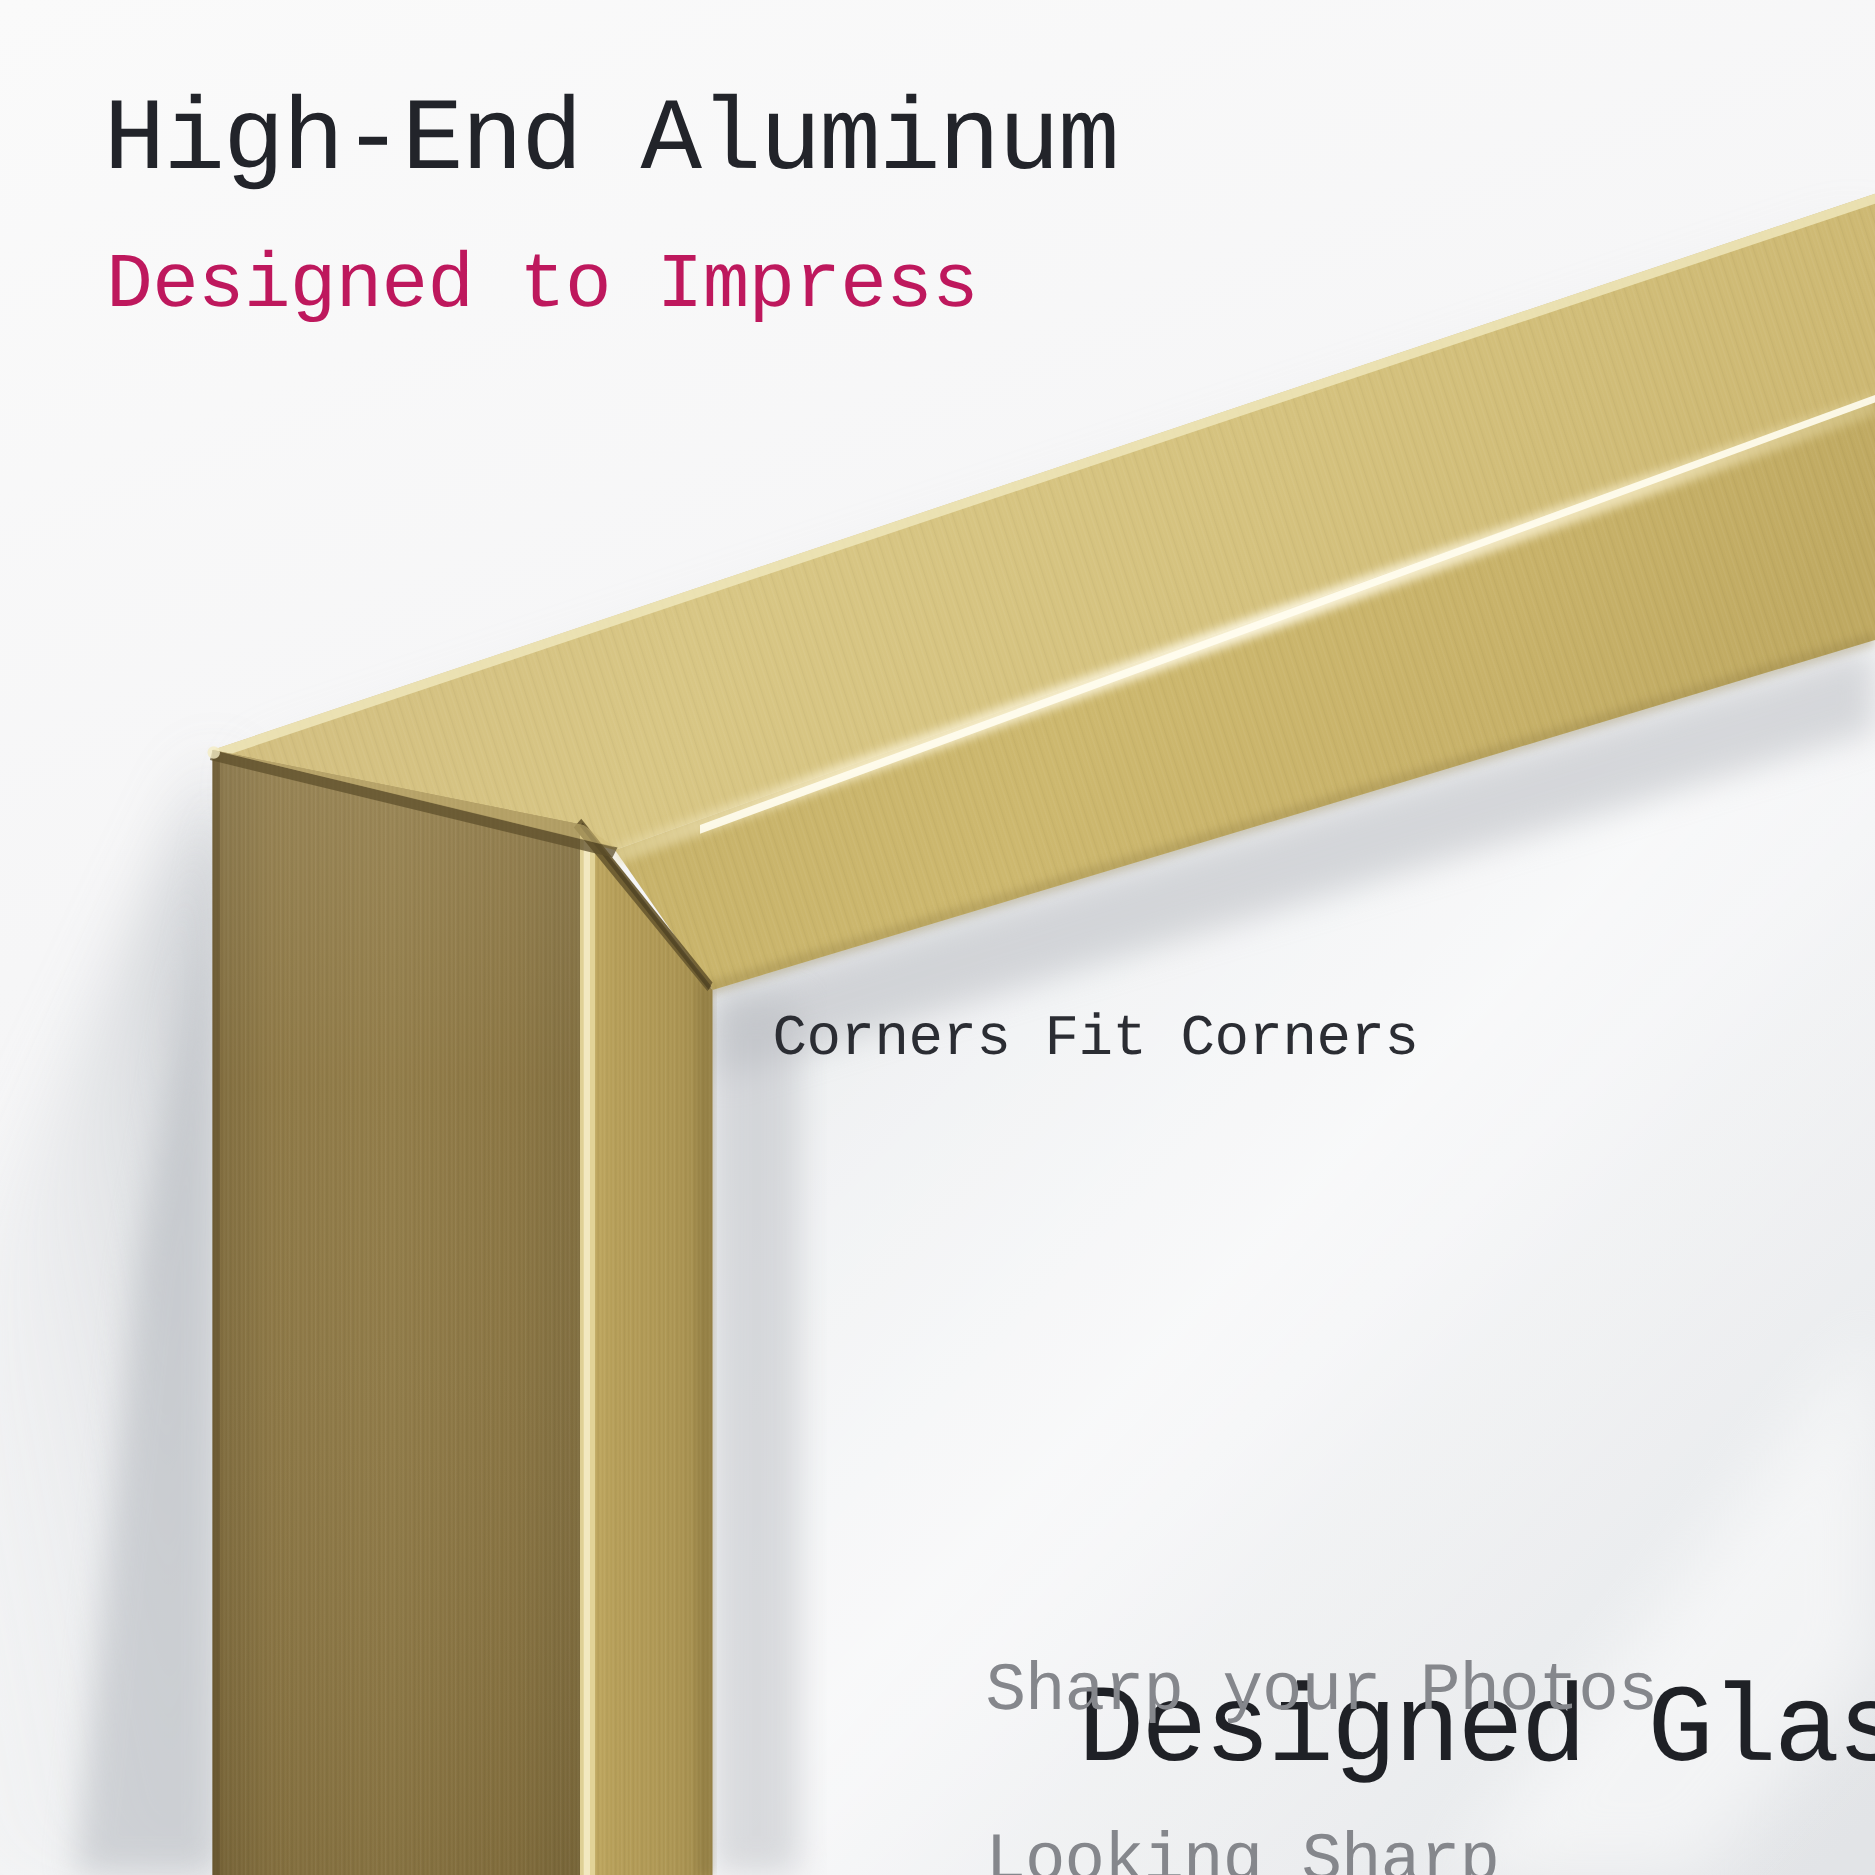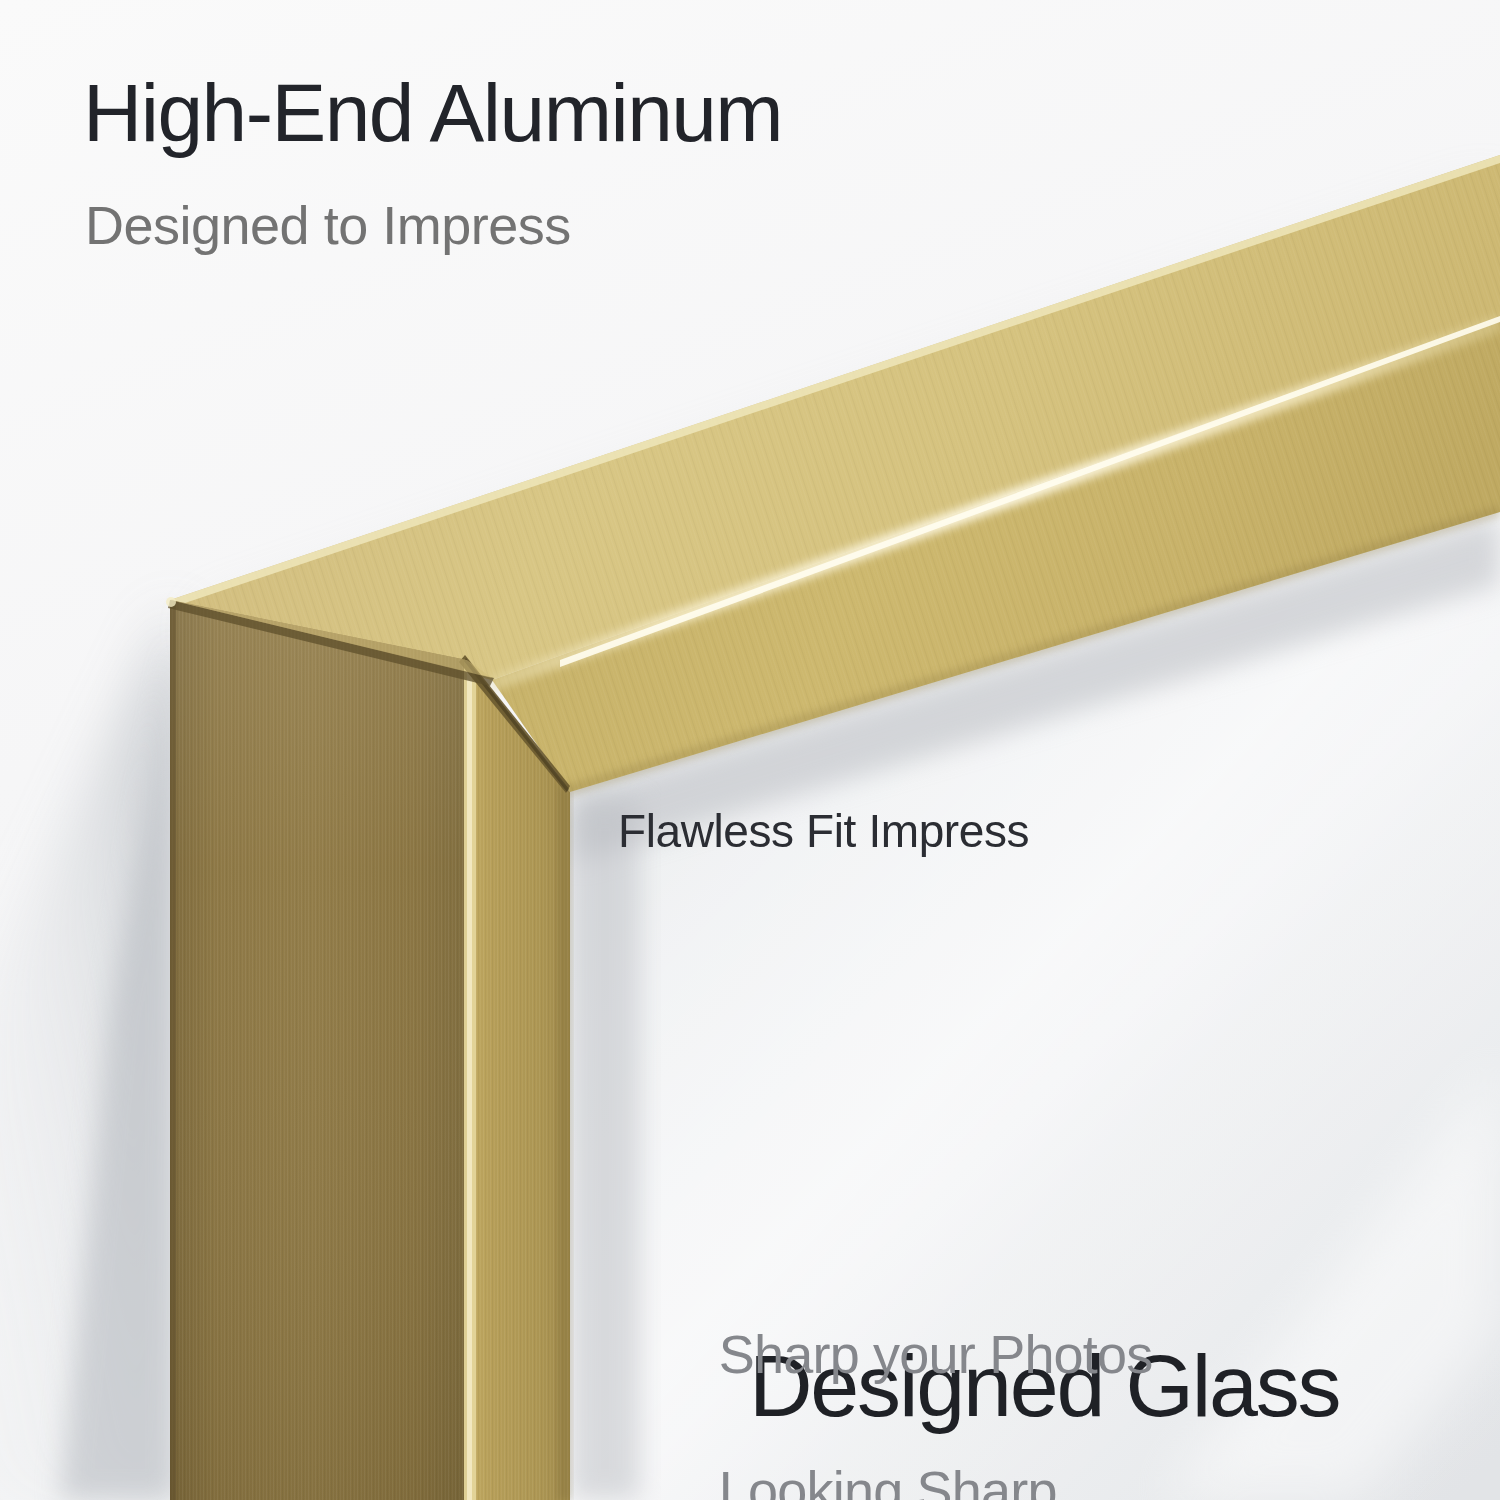--- a/index.html
+++ b/index.html
@@ -4,34 +4,34 @@
 <title>High-End Aluminum</title>
 <style>
   html,body{margin:0;padding:0;}
   body{
     width:1500px;height:1500px;
     background:#f7f7f7;
     font-family:"Liberation Sans","DejaVu Sans",sans-serif;
     overflow:hidden;
     position:relative;
   }
-  #stage{position:absolute;inset:0;width:1500px;height:1232px;}
+  #stage{position:absolute;inset:0;width:1500px;height:1232px;font-family:Liberation Mono, monospace;}
   #art{position:absolute;inset:0;width:1500px;height:1500px;}
 
   .txt{position:absolute;white-space:pre;margin:0;}
 
   #headline{
     left:83px; top:72px;
     font-size:82px; font-weight:400; letter-spacing:-1.5px;
     color:#22242a; line-height:1.0;
   }
   #subhead{
     left:85px; top:198px;
-    font-size:54px; font-weight:400; letter-spacing:-0.5px;
-    color:#737373; line-height:1.0;
+    font-size:62px; font-weight:400; letter-spacing:-0.5px;
+    color:#be185d; line-height:1.0;
   }
   #corners-label{
     left:618px; top:808px;
     font-size:46px; font-weight:400; letter-spacing:-0.4px;
     color:#2b2d33; line-height:1.0;
   }
   #glass-title{
     left:660px; top:1010px;
     font-size:88px; font-weight:400; letter-spacing:-2.2px;
     color:#1f2126; line-height:1.22;
@@ -214,21 +214,21 @@
       </g>
 
       <polygon fill="#cfbb79" opacity="0.55" points="170,600 492,678 467,660"></polygon>
     </g>
   </svg>
 
   <h1 class="txt" id="headline">High-End Aluminum</h1>
 
   <p class="txt" id="subhead">Designed to Impress</p>
 
-  <p class="txt" id="corners-label">Flawless Fit Impress</p>
+  <p class="txt" id="corners-label">Corners Fit Corners</p>
 
   <div class="txt" id="glass-title">
     <br>
     <span>Designed Glass</span>
   </div>
 
   <div class="txt" id="glass-sub">
     <span>Sharp your Photos</span><br>
     <span>Looking Sharp</span>
   </div>

